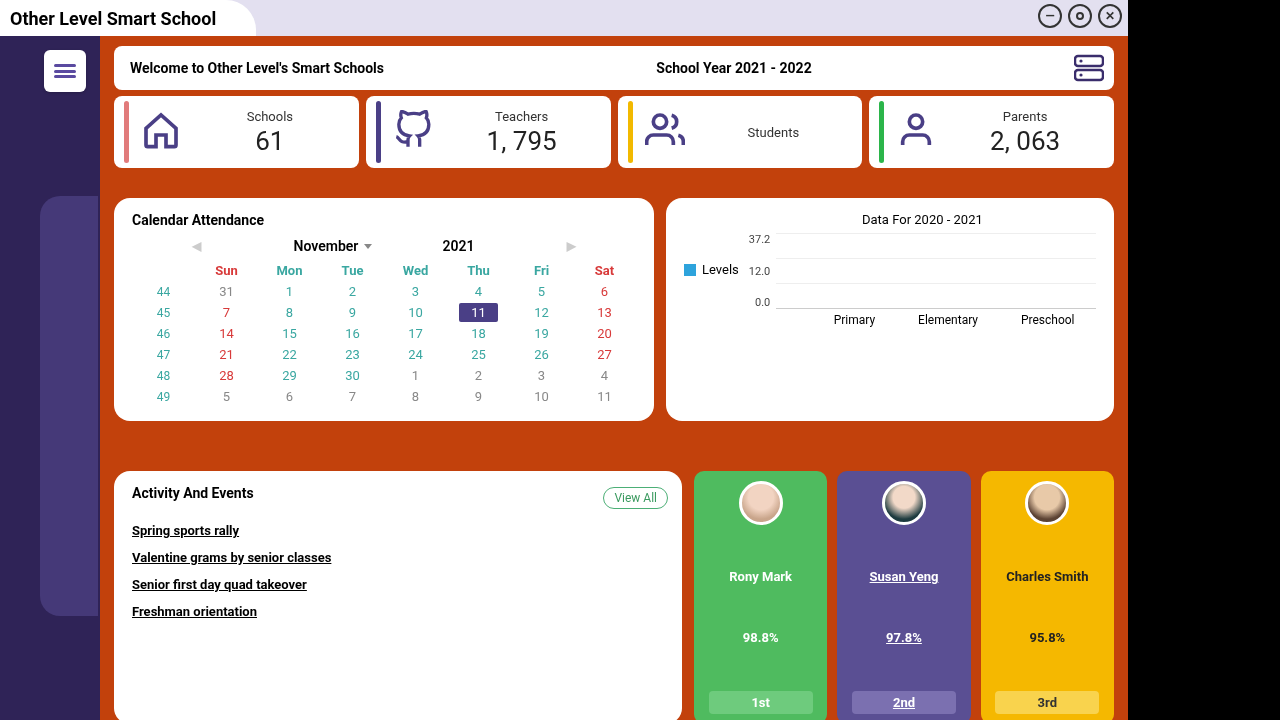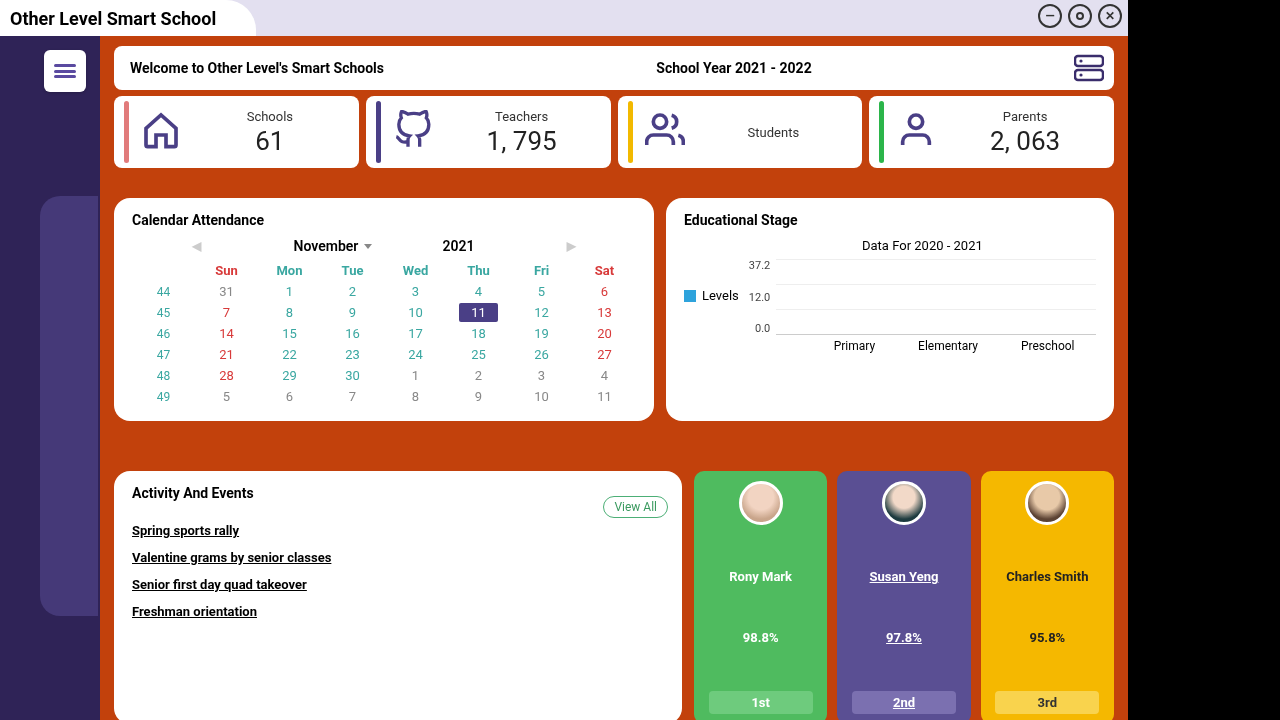--- a/index.html
+++ b/index.html
@@ -68,21 +68,21 @@
 .chart-body { display: flex; }
 .y-axis { display: flex; flex-direction: column; justify-content: space-between; height: 76px; font-size: 11px; text-align: right; padding-right: 6px; color: #444; }
 .plot { flex: 1; position: relative; height: 76px; border-bottom: 1px solid #ccc; display: flex; align-items: flex-end; justify-content: space-around; }
 .plot .grid { position: absolute; left: 0; right: 0; border-top: 1px solid #eee; }
 .bar-wrap { width: 28%; display:flex; justify-content:center; position:relative; z-index:1; }
 .bar { width: 55%; background: #2ea3dc; }
 .x-labels { display: flex; justify-content: space-around; font-size: 12px; margin-top: 4px; margin-left: 36px; }
 
 .bot-row { display: flex; gap: 12px; margin-top: 50px; }
 .events-card { flex: 0 0 568px; position: relative; }
-.viewall { position: absolute; right: 14px; top: 25px; border: 1px solid #4caf76; color: #3a9a5f; border-radius: 14px; padding: 3px 10px; font-size: 12px; cursor: pointer; }
+.viewall { position: absolute; right: 14px; top: 16px; border: 1px solid #4caf76; color: #3a9a5f; border-radius: 14px; padding: 3px 10px; font-size: 12px; cursor: pointer; }
 .events-list { margin-top: 16px; }
 .events-list div { font-size: 13px; font-weight: 700; text-decoration: underline; padding: 6px 0; cursor: pointer; }
 
 .ranks { flex: 1; display: flex; gap: 10px; }
 .rank-card { flex: 1; border-radius: 10px; padding: 10px; text-align: center; color: #fff; display:flex; flex-direction:column; align-items:center;gap:36px; }
 .rank-card.c0 { background: #4fbb5f; }
 .rank-card.c1 { background: #5a4f93; text-decoration: underline; }
 .rank-card.c2 { background: #f5b800; color: #222; }
 .avatar { width: 44px; height: 44px; border-radius: 50%; background: #ddd; border: 3px solid #fff; background-size: cover; background-position: center; }
 .rank-name { font-weight: 700; font-size: 13px; margin-top: 8px; }
@@ -284,21 +284,20 @@
                   <td class="other">8</td>
                   <td class="other">9</td>
                   <td class="other">10</td>
                   <td class="other">11</td>
                 </tr>
               </tbody>
             </table>
         </div>
 
         <div class="card chart-card">
-          <div class="card-title">Educational Stage</div>
           <div class="chart-wrap">
             <div class="legend">
               <span class="sw"></span>
               <span>Levels</span>
             </div>
             <div class="chart-area">
               <div class="chart-title">Data For 2020 - 2021</div>
               <div class="chart-body">
                 <div class="y-axis" id="y-axis">
                     <div>37.2</div>

